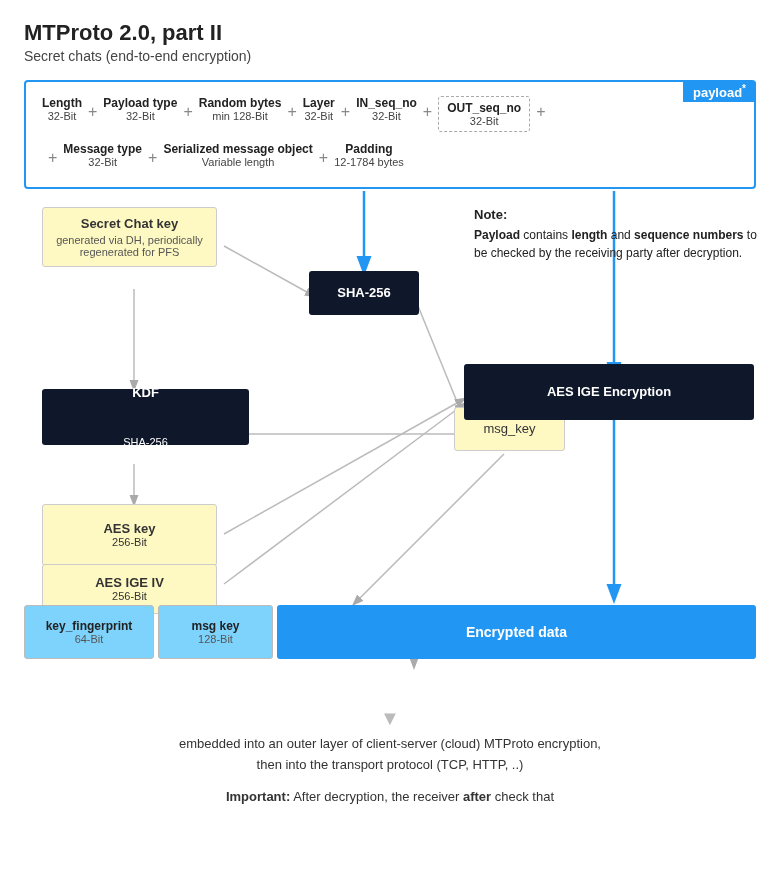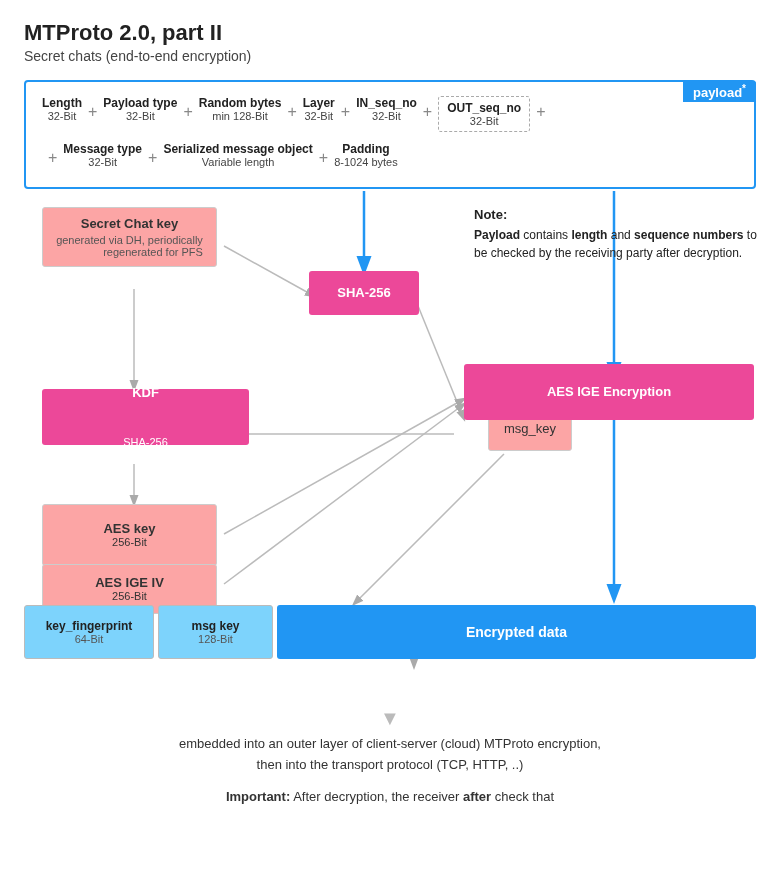--- a/index.html
+++ b/index.html
@@ -94,29 +94,28 @@
       position: absolute;
       border-radius: 3px;
       display: flex;
       flex-direction: column;
       align-items: center;
       justify-content: center;
       text-align: center;
       font-size: 13px;
     }
     .box-blue {
-      background: #ec4899;
+      background: #0f172a;
       color: #fff;
       font-weight: bold;
     }
     .box-gray {
-      background: #fca5a5;
+      background: #fef9c3;
       color: #333;
       border: 1px solid #ccc;
-      text-align: right;
     }
     .box .sub { font-size: 11px; font-weight: normal; }
 
     
     .note-box {
       position: absolute;
     }
     .note-title { font-weight: bold; font-size: 13px; margin-bottom: 4px; }
     .note-text { font-size: 12px; line-height: 1.5; }
     .note-text b { font-weight: bold; }
@@ -215,21 +214,21 @@
       <span class="fsize">32-Bit</span>
     </div>
     <span class="plus-sign">+</span>
     <div class="payload-field">
       <span class="fname">Serialized message object</span>
       <span class="fsize">Variable length</span>
     </div>
     <span class="plus-sign">+</span>
     <div class="payload-field">
       <span class="fname">Padding</span>
-      <span class="fsize">8-1024 bytes</span>
+      <span class="fsize">12-1784 bytes</span>
     </div>
   </div>
 </div>
 
 <div class="diagram-inner">
 
   <svg class="arrows-svg" xmlns="http://www.w3.org/2000/svg">
     <defs>
       <marker id="arrow-blue" markerWidth="8" markerHeight="8" refX="6" refY="3" orient="auto">
         <path d="M0,0 L0,6 L8,3 z" fill="#2196F3"></path>
@@ -277,21 +276,21 @@
 
   <div class="box box-blue" style="left:285px; top:82px; width:110px; height:44px;">
     <span>SHA-256</span>
   </div>
 
   <div class="box box-blue" style="left:18px; top:200px; width:207px; height:56px;gap:36px;">
     <span>KDF</span>
     <span class="sub">SHA-256</span>
   </div>
 
-  <div class="box box-gray" style="left:430px; top:218px; width:84px; height:44px;margin-left:34px;">
+  <div class="box box-gray" style="left:430px; top:218px; width:111px; height:44px;">
     <span>msg_key</span>
   </div>
 
   <div class="box box-gray" style="left:18px; top:315px; width:175px; height:62px;">
     <span style="font-weight:bold;">AES key</span>
     <span class="sub">256-Bit</span>
   </div>
 
   <div class="box box-gray" style="left:18px; top:375px; width:175px; height:50px;">
     <span style="font-weight:bold;">AES IGE IV</span>

